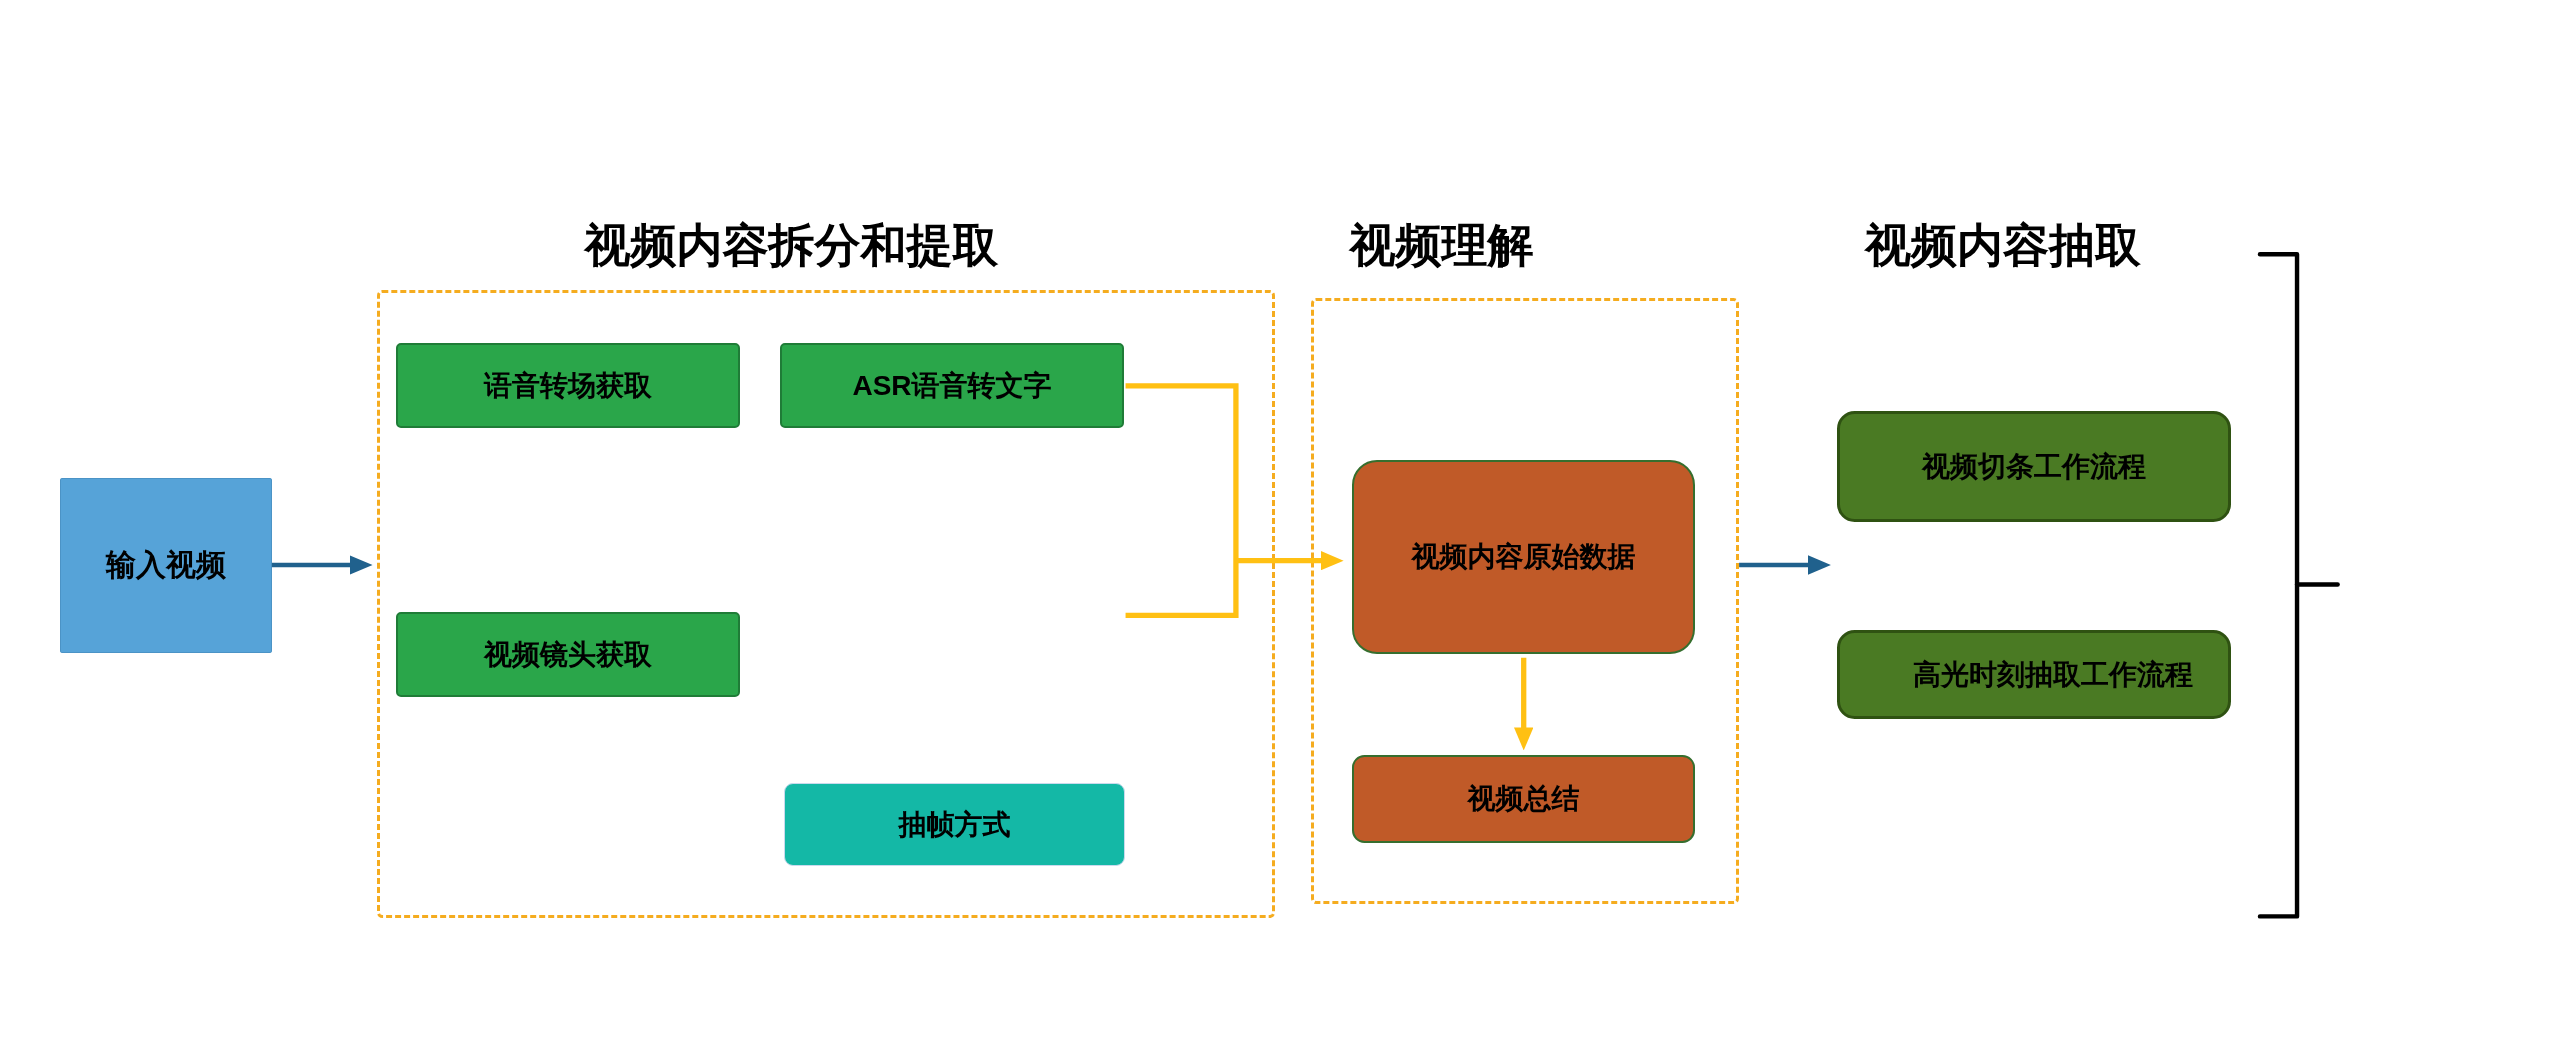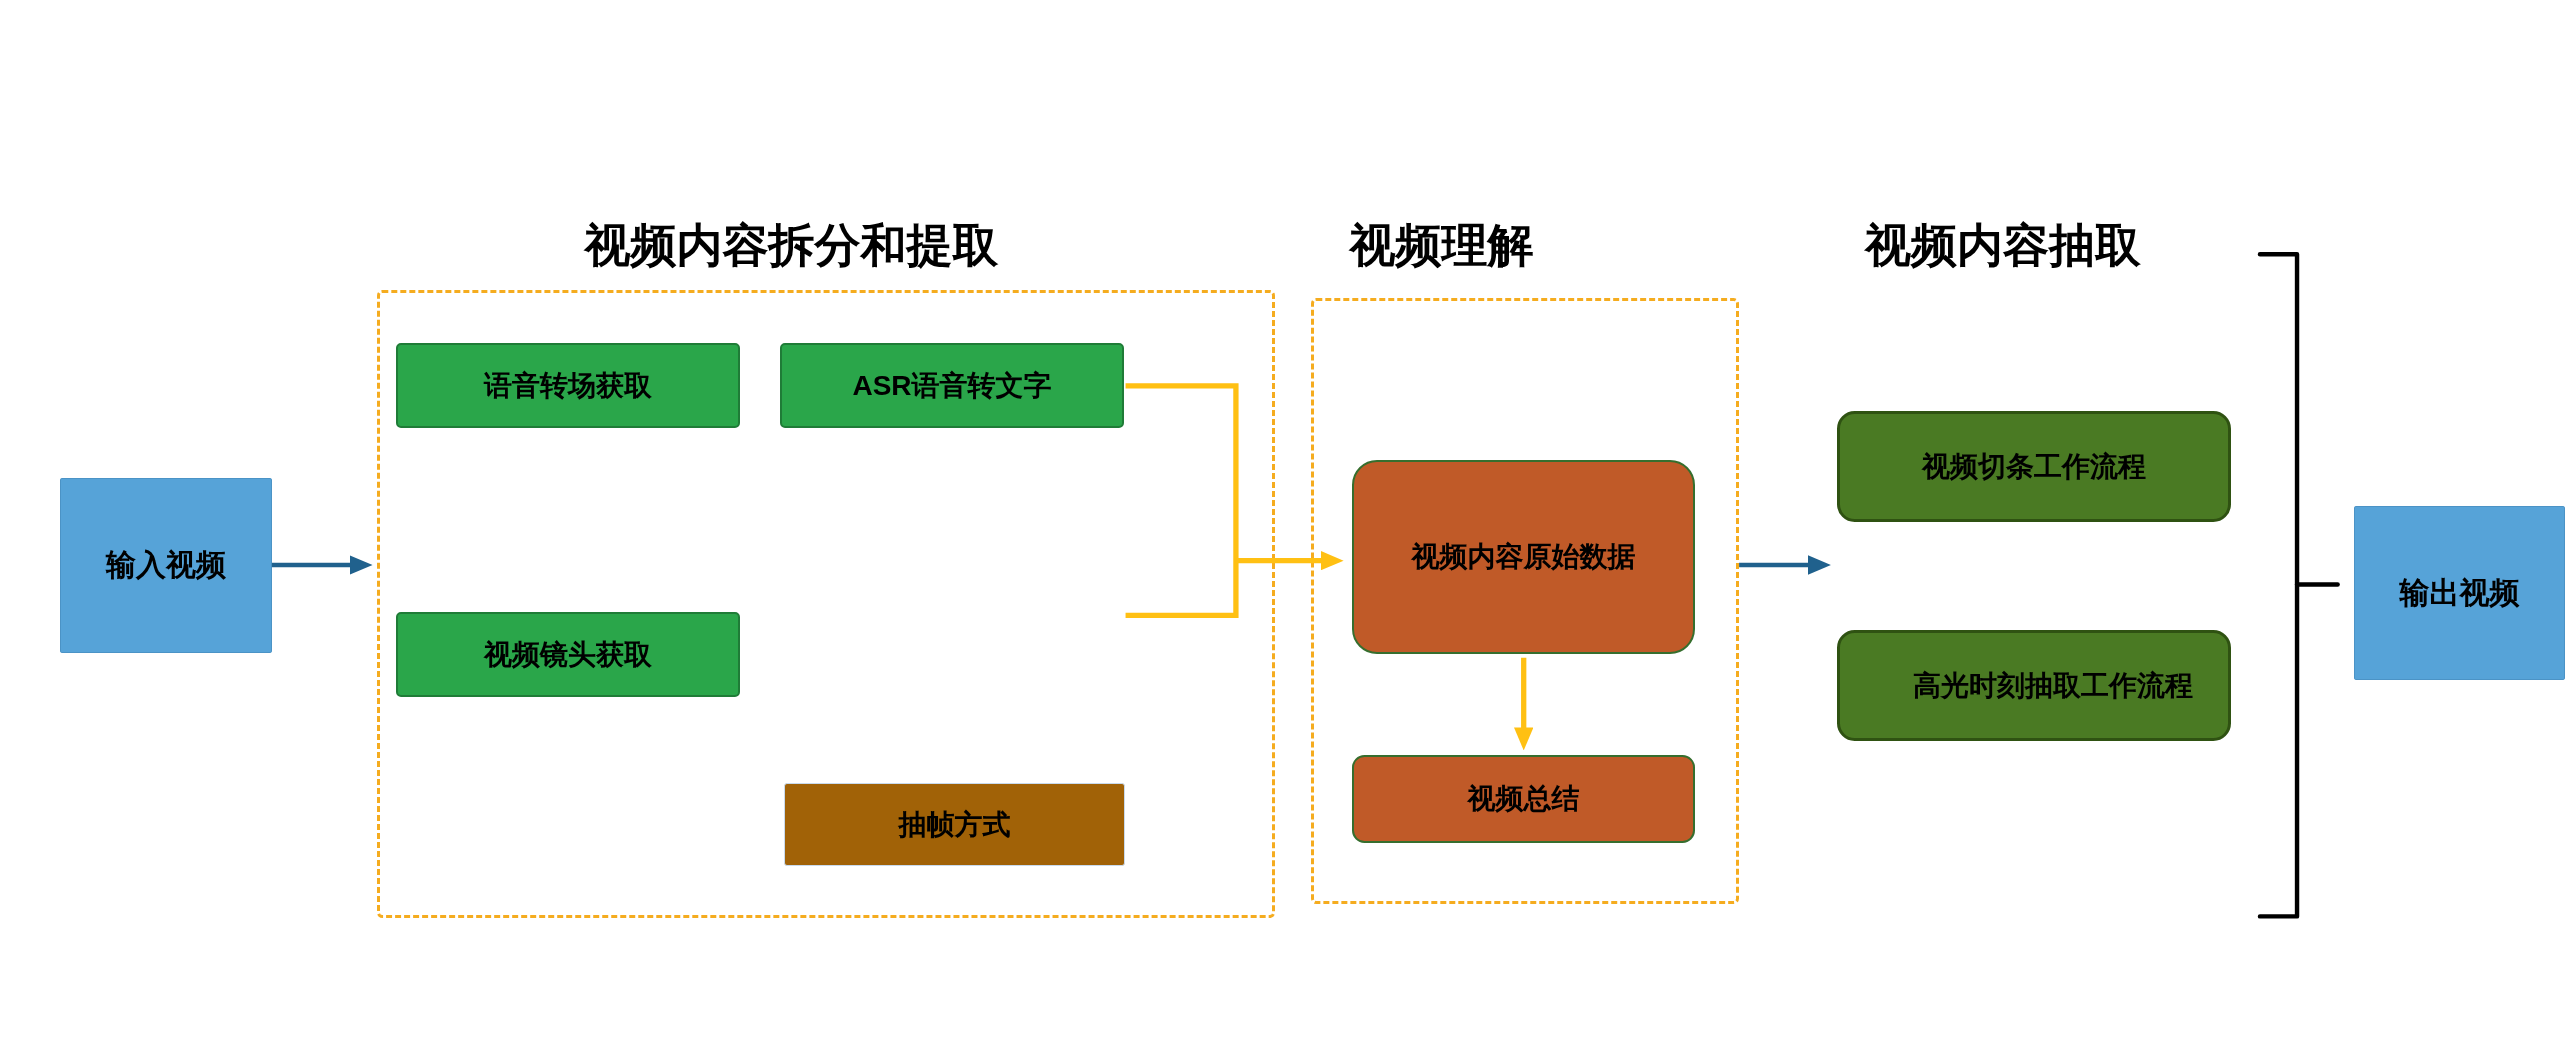--- a/index.html
+++ b/index.html
@@ -50,23 +50,23 @@
     border: 3.5px solid #2f5212;
     border-radius: 17.7px;
     font-size: 28px;
   }
   .orange-node {
     background: #c05a28;
     border: 2.6px solid #366e2e;
     font-size: 28px;
   }
   .lightblue-node {
-    background: #a16207;
+    background: #14b8a6;
     border: 0.9px solid #c9daed;
-    border-radius: 3px;
+    border-radius: 9px;
     font-size: 28px;
   }
   .dashed-group {
     position: absolute;
     border: 3.5px dashed #f5ac1f;
     border-radius: 5.3px;
     box-sizing: border-box;
     background: transparent;
   }
   .overlay-svg {
@@ -110,27 +110,24 @@
   <div class="node orange-node" style="left:1352px; top:460px; width:343px; height:194px; border-radius:25px;">
     <span>视频内容原始数据</span>
   </div>
   <div class="node orange-node" style="left:1352px; top:755px; width:343px; height:88px; border-radius:12.4px;">
     <span>视频总结</span>
   </div>
 
   <div class="node darkgreen-node" style="left:1837px; top:411px; width:394px; height:111px;text-align:right;">
     <span>视频切条工作流程</span>
   </div>
-  <div class="node darkgreen-node" style="left:1837px; top:630px; width:394px; height:111px;padding-left:38px;">
+  <div class="node darkgreen-node" style="left:1837px; top:630px; width:394px; height:89px;padding-left:38px;">
     <span>高光时刻抽取工作流程</span>
   </div>
 
-  <div class="node blue-node" style="left:2354px; top:506px; width:211px; height:174px;">
-    <span>输出视频</span>
-  </div>
 
   <svg class="overlay-svg" viewBox="0 0 2918 1204">
     <defs>
       <marker id="arrow-blue" markerUnits="userSpaceOnUse" markerWidth="26" markerHeight="22" refX="4" refY="11" orient="auto">
         <path d="M0,0 L26,11 L0,22 Z" fill="#20618d"></path>
       </marker>
       <marker id="arrow-yellow" markerUnits="userSpaceOnUse" markerWidth="26" markerHeight="22" refX="4" refY="11" orient="auto">
         <path d="M0,0 L26,11 L0,22 Z" fill="#ffc013"></path>
       </marker>
     </defs>

